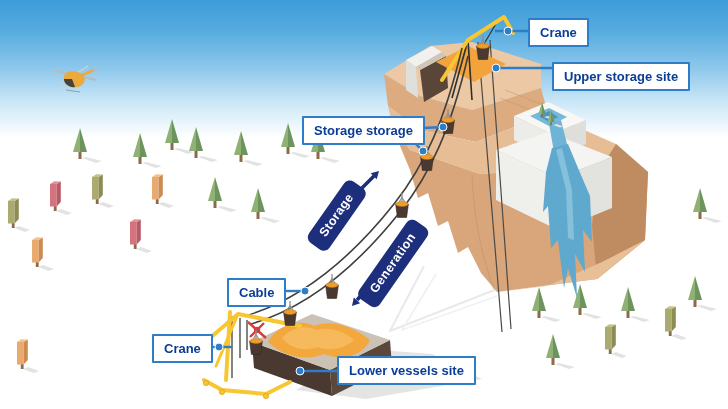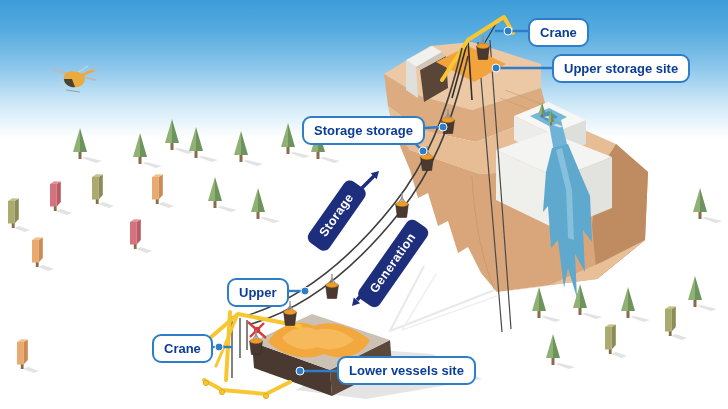--- a/index.html
+++ b/index.html
@@ -4,30 +4,30 @@
 <style>
   *{margin:0;padding:0;box-sizing:border-box}
   html,body{width:728px;height:409px;overflow:hidden}
   body{font-family:"Liberation Sans",sans-serif}
   .scene{
     position:relative;width:728px;height:409px;overflow:hidden;
     background:linear-gradient(180deg,#3D9CD8 0%,#55ABDF 22%,#8FC8EC 50%,#CBE7F7 74%,#FFFFFF 100%) 0 0/728px 138px no-repeat #ffffff;
   }
   .scene svg{position:absolute;left:0;top:0;z-index:1}
   .callout{
-    position:absolute;z-index:3;background:#fff;border:2.5px solid #2E7DC8;border-radius:9px;
+    position:absolute;z-index:3;background:#fff;border:2.5px solid #2E7DC8;border-radius:1px;
     color:#0A3D96;font-weight:bold;font-size:13px;line-height:1;padding:6px 10px;white-space:nowrap;
   }
   .tag{
     position:absolute;z-index:2;background:#1D2F7C;color:#fff;font-weight:bold;font-size:12.5px;
     line-height:1;padding:6px 13px;border-radius:7px;white-space:nowrap;transform:rotate(-55deg);
     letter-spacing:.4px;
   }
   #co-crane-upper{left:528px;top:18px}
-  #co-upper-storage{left:552px;top:54px}
+  #co-upper-storage{left:552px;top:62px}
   #co-storage-vessels{left:302px;top:116px}
   #co-cable{left:227px;top:278px}
   #co-crane-lower{left:152px;top:334px}
   #co-lower-storage{left:337px;top:356px}
   #tag-storage{left:299px;top:203px}
   #tag-generation{left:345px;top:251px}
 </style>
 </head>
 <body>
 
@@ -368,16 +368,16 @@
     </g>
   </g>
 </svg>
 
   <div class="tag" id="tag-storage">Storage</div>
   <div class="tag" id="tag-generation">Generation</div>
 
   <div class="callout" id="co-crane-upper">Crane</div>
   <div class="callout" id="co-upper-storage">Upper storage site</div>
   <div class="callout" id="co-storage-vessels">Storage storage</div>
-  <div class="callout" id="co-cable">Upper</div>
+  <div class="callout" id="co-cable">Cable</div>
   <div class="callout" id="co-crane-lower">Crane</div>
   <div class="callout" id="co-lower-storage">Lower vessels site</div>
 </div>
 
 </body></html>

